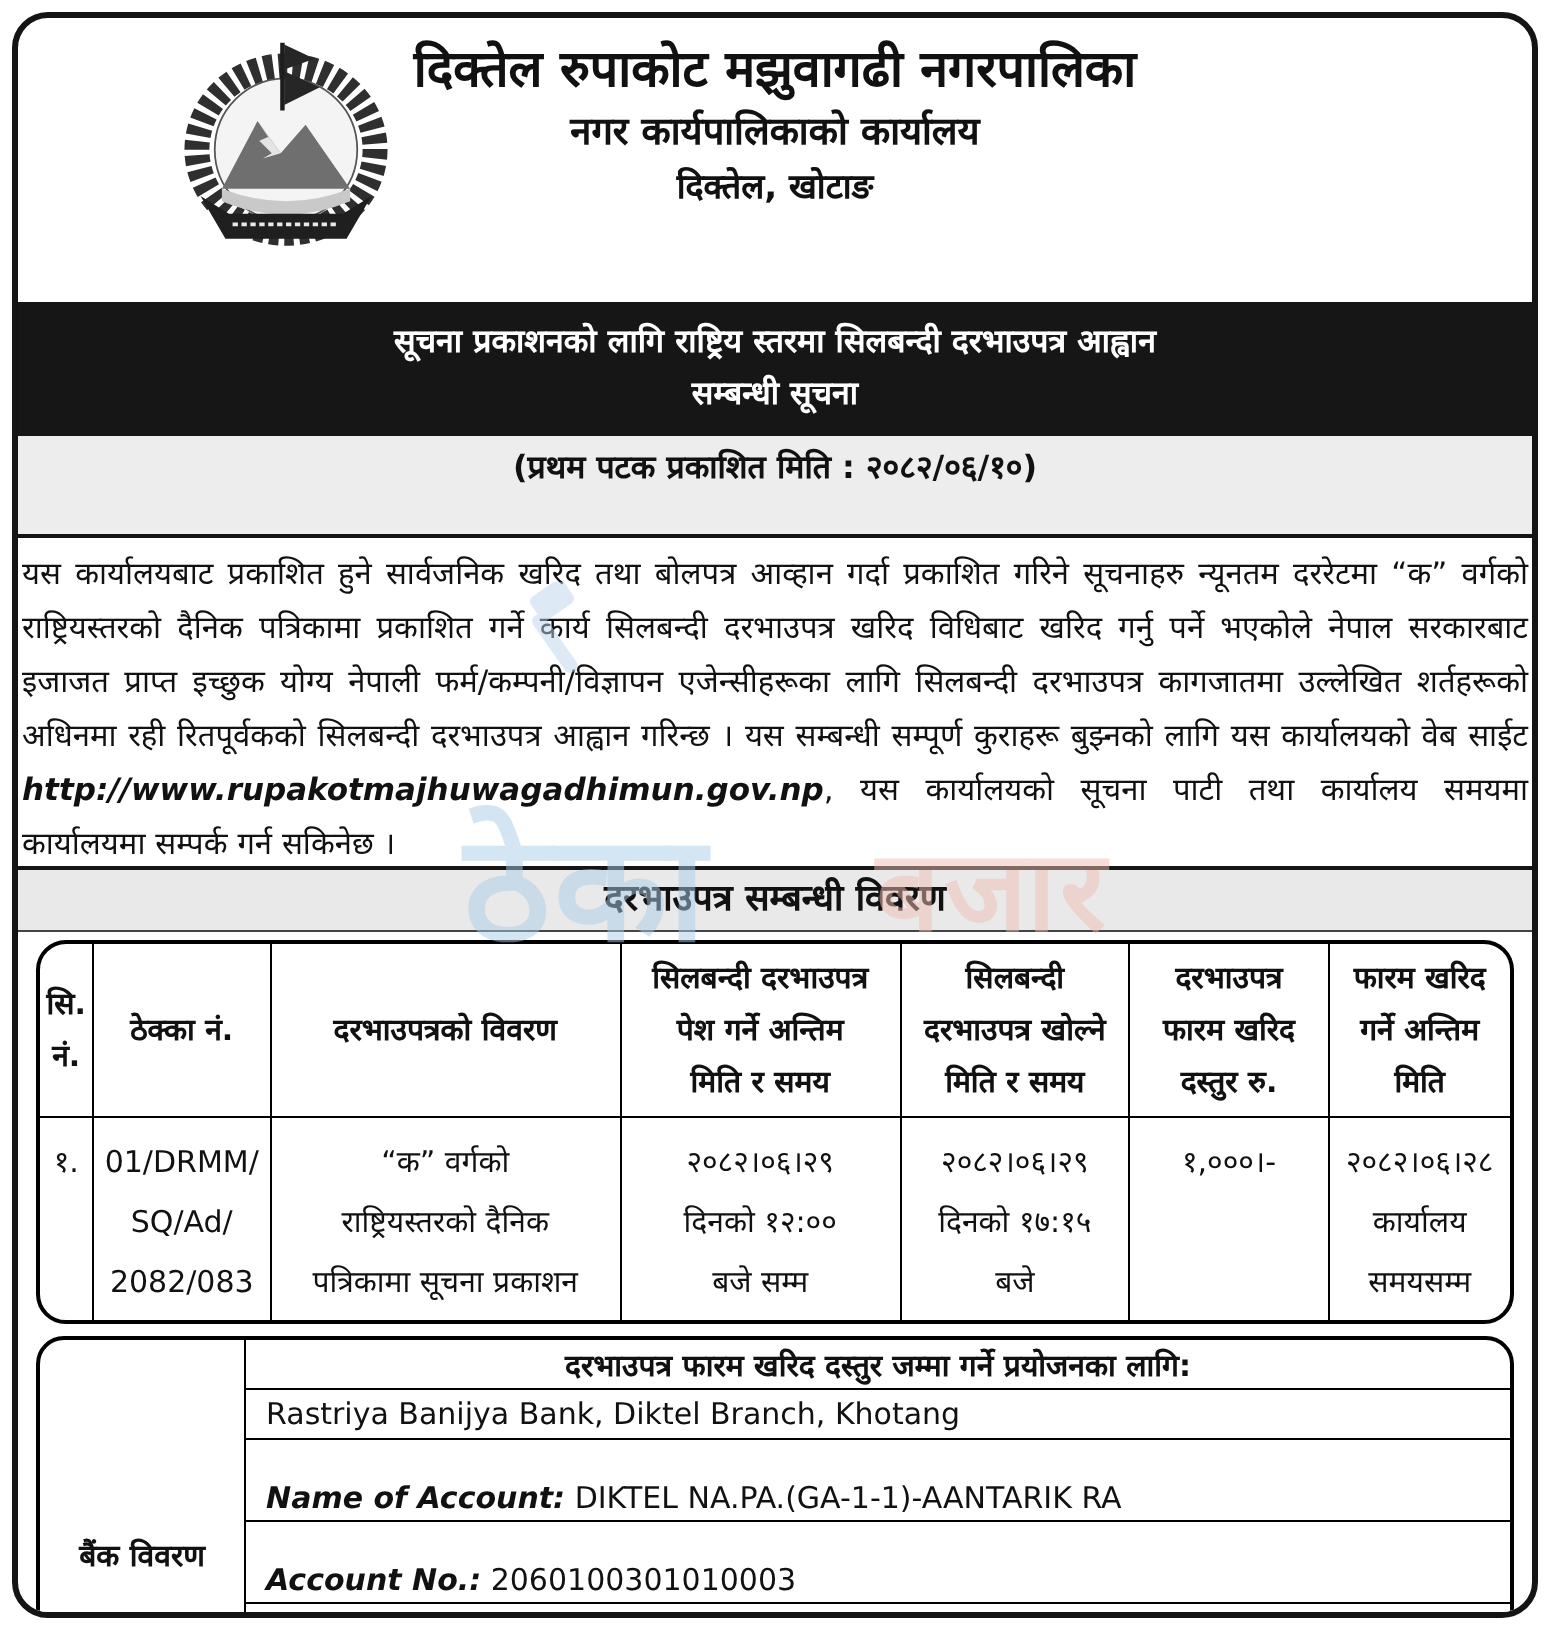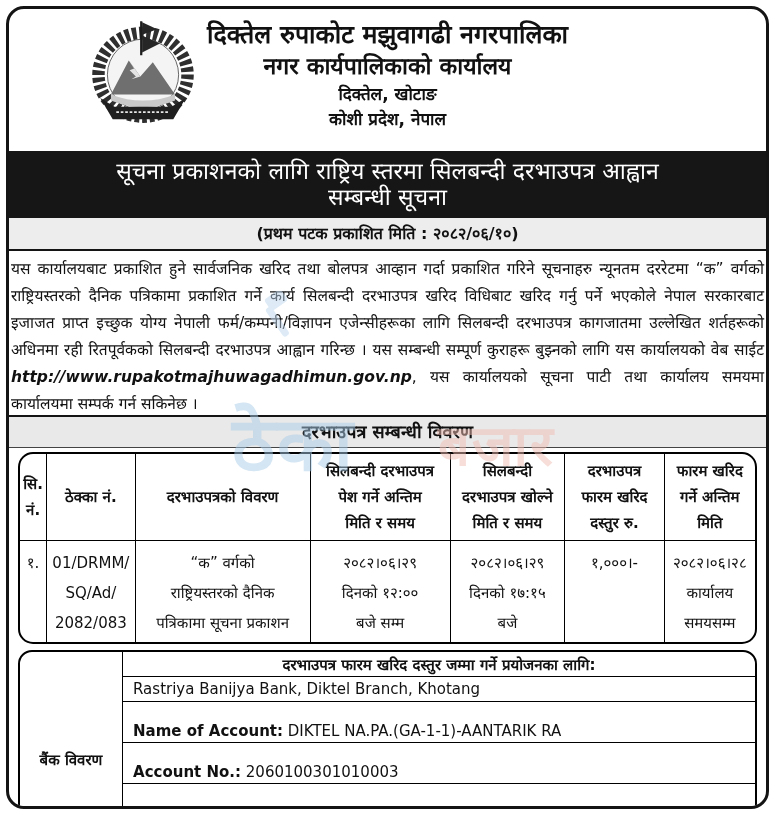--- a/index.html
+++ b/index.html
@@ -9,36 +9,36 @@
   .page {
     position: absolute; left: 6px; top: 6px; width: 763px; height: 803px;
     border: 3px solid #141414; border-radius: 18px; background: #fff; overflow: hidden;
   }
 
   
   .header { position: relative; height: 142px; }
   .emblem { position: absolute; left: 80px; top: 7px; width: 108px; height: 114px; }
   .htext { text-align: center; padding-top: 10px; }
   .h-org    { font-size: 25px; font-weight: bold; line-height: 32px; }
-  .h-office { font-size: 23px; font-weight: bold; line-height: 31px; }
+  .h-office { font-size: 19px; font-weight: bold; line-height: 31px; }
   .h-loc    { font-size: 17px; font-weight: bold; line-height: 25px; }
   .h-prov   { font-size: 17px; font-weight: bold; line-height: 24px; }
 
   
   .banner {
     background: #161616; color: #fff; text-align: center;
     padding: 7px 10px 9px; height: 67px;
   }
-  .banner div { font-size: 23px; font-weight: normal; line-height: 26px; }
+  .banner div { font-size: 16px; font-weight: bold; line-height: 26px; }
 
   
   .dateband {
     background: #ededed; border-bottom: 2px solid #141414;
     text-align: center; font-size: 16px; font-weight: bold;
-    height: 33px; line-height: 31px;
+    height: 51px; line-height: 31px;
   }
 
   
   .bodytext {
     padding: 5px 2px 4px; font-size: 15.5px; line-height: 27px;
     text-align: justify; height: 164px;
   }
   .bodytext .url { font-weight: bold; font-style: italic; }
 
   
@@ -61,21 +61,21 @@
   }
   .main-table td {
     font-size: 15px; text-align: center; vertical-align: top;
     line-height: 30px; padding: 7px 2px 4px; height: 96px;
   }
 
   .bankwrap { margin-top: 6px; border: 2px solid #000; border-radius: 14px; overflow: hidden; background: #fff; }
   .bank-table td { font-size: 15px; vertical-align: middle; height: 25px; padding: 2px 10px; }
   .bank-table .side { text-align: center; font-weight: bold; font-size: 15px; }
   .bank-table .purpose { text-align: center; font-weight: bold; }
-  .bank-table .lbl { font-weight: bold; }
+  .bank-table .lbl { font-weight: bold; font-style: italic; }
 
   
   .watermark {
     position: absolute; left: 0; top: 383px; width: 100%; height: 120px;
     pointer-events: none; z-index: 6; opacity: 0.5;
   }
   .wm-word1 { position: absolute; left: 232px; top: 8px; font-size: 74px; font-weight: bold; letter-spacing: 2px; }
   .wm-word2 { position: absolute; left: 438px; top: 22px; font-size: 56px; font-weight: bold; letter-spacing: 2px; }
   .wm-gavel { position: absolute; left: 258px; top: -92px; width: 40px; height: 52px; }
 </style>
@@ -94,21 +94,20 @@
       <path d="M24 88 L44 50 L57 68 L71 52 L96 88 Z" fill="#6f6f6f"></path>
       <path d="M44 50 L50 59 L45 61 L52 68 L47 71 L57 68 Z" fill="#e4e4e4"></path>
       <path d="M24 88 Q60 102 96 88 L96 95 Q60 110 24 95 Z" fill="#c9c9c9"></path>
       <path d="M12 92 L26 116 L94 116 L108 92 L92 102 L28 102 Z" fill="#1f1f1f"></path>
       <path d="M30 108 L90 108" stroke="#e8e8e8" stroke-width="2" stroke-dasharray="3 2"></path>
     </svg>
     <div class="htext">
       <div class="h-org">दिक्तेल रुपाकोट मझुवागढी नगरपालिका</div>
       <div class="h-office">नगर कार्यपालिकाको कार्यालय</div>
       <div class="h-loc">दिक्तेल, खोटाङ</div>
-      <div class="h-prov">कोशी प्रदेश, नेपाल</div>
     </div>
   </div>
 
   <div class="banner">
     <div>सूचना प्रकाशनको लागि राष्ट्रिय स्तरमा सिलबन्दी दरभाउपत्र आह्वान</div>
     <div>सम्बन्धी सूचना</div>
   </div>
 
   <div class="dateband">(प्रथम पटक प्रकाशित मिति : २०८२/०६/१०)</div>
 

